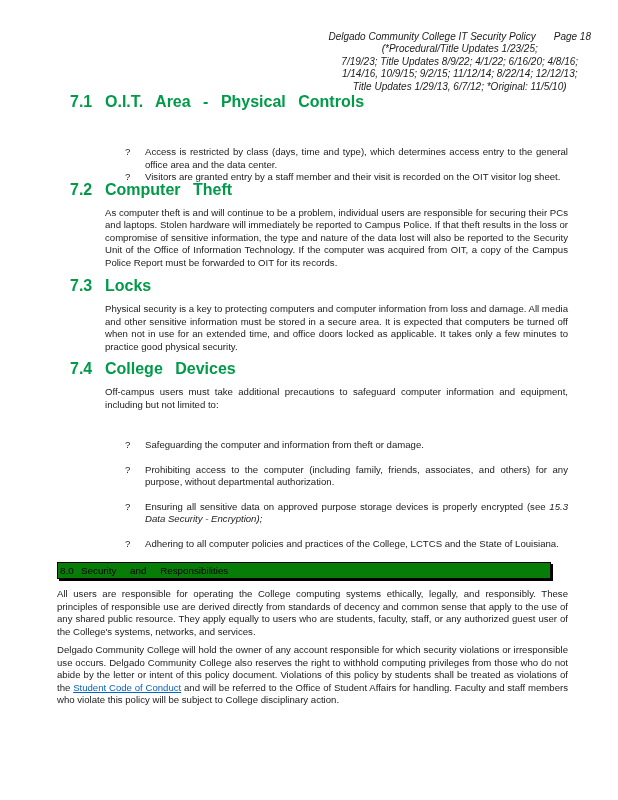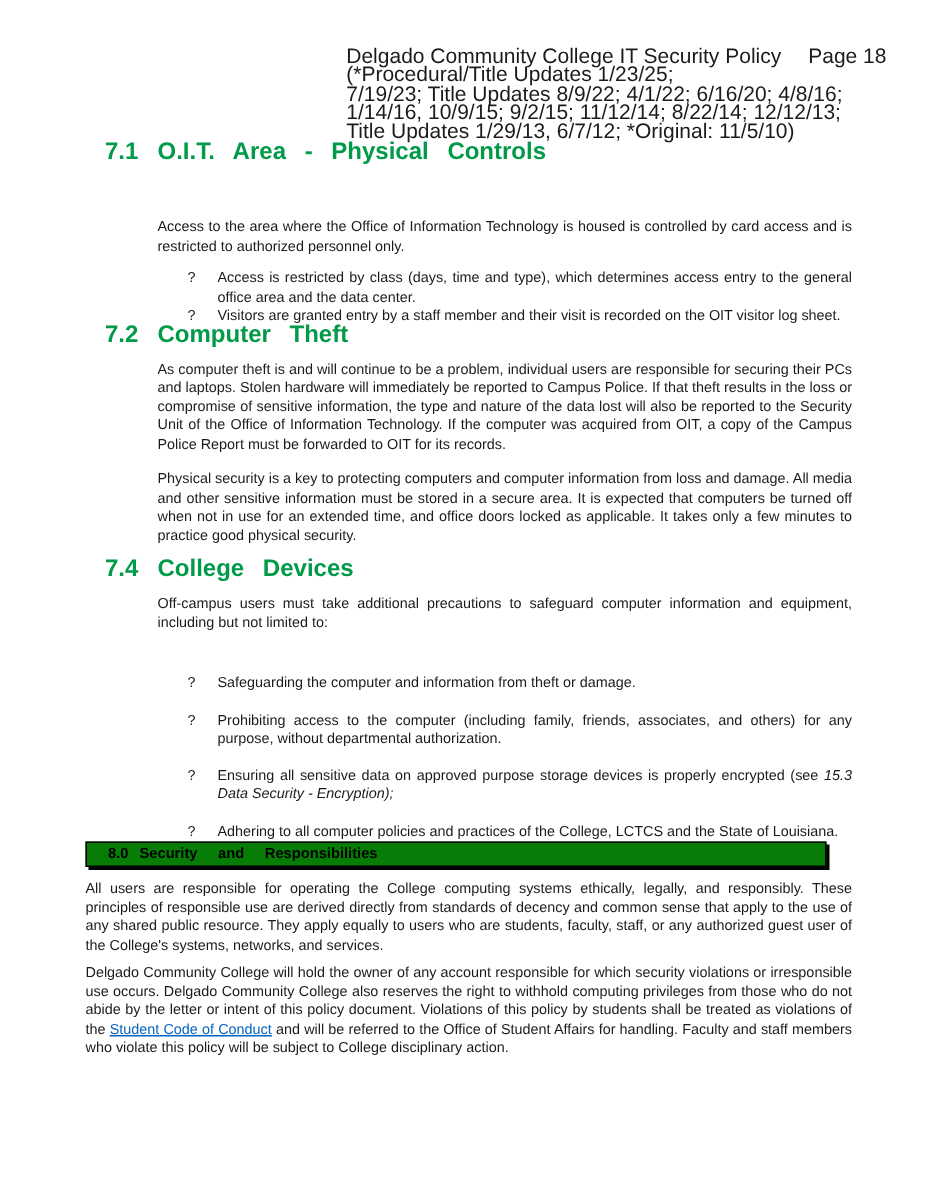--- a/index.html
+++ b/index.html
@@ -9,22 +9,23 @@
     background:#ffffff;
     font-family:"Liberation Sans", sans-serif;
     font-size:9.6px;
     color:#1b1b1b;
     overflow:hidden;
     box-sizing:border-box;
   }
   
   .hdr{
     position:absolute;top:31px;right:27px;
-    text-align:left;
-    font-size:14px;
+    text-align:center;
+    font-style:italic;
+    font-size:10px;
     line-height:12.4px;
     color:#1b1b1b;
     white-space:nowrap;
   }
   .hdr .pgnum{margin-left:18px;}
   
   .content{
     position:absolute;top:96px;left:57px;width:511px;
     line-height:12.5px;
   }
@@ -62,26 +63,27 @@
   .mb-blt{margin-bottom:28px;}
   
   .bar{
     width:494px;
     height:17px;
     box-sizing:border-box;
     background:#077d07;
     border:1px solid #000;
     box-shadow:2px 2px 0 #000;
     color:#000;
-    font-weight:bold;
+    font-weight:normal;
     font-size:9.8px;
     line-height:15px;
     display:flex;
-    padding-left:14px;
+    padding-left:2px;
     margin-bottom:9px;
+    margin-top:12px;
   }
   .bar .num{width:21px;flex:none;}
   .bar .ttl{word-spacing:11px;}
   .full-par{
     width:511px;
     text-align:justify;
   }
   .link{
     color:#0563c1;
     text-decoration:underline;
@@ -103,38 +105,41 @@
     <div>1/14/16, 10/9/15; 9/2/15; 11/12/14; 8/22/14; 12/12/13;</div>
     <div>Title Updates 1/29/13, 6/7/12; *Original: 11/5/10)</div>
   </div>
 
   <div class="content">
 
     <div class="sec-head green mb-big">
       <span class="num">7.1</span>
       <span class="ttl">O.I.T. Area - Physical Controls</span>
     </div>
-    <p class="sec-body mb-par" style="margin-top:0;">Access to the area where the Office of Information Technology is housed is controlled by card access and is restricted to authorized personnel only.</p>
     <ul class="bullets tight mb-sec">
       <li>
         <span class="mk">?</span>
         <span class="bt">Access is restricted by class (days, time and type), which determines access entry to the general office area and the data center.</span>
       </li>
       <li>
         <span class="mk">?</span>
         <span class="bt">Visitors are granted entry by a staff member and their visit is recorded on the OIT visitor log sheet.</span>
       </li>
     </ul>
 
     <div class="sec-head green mb-sec">
       <span class="num">7.2</span>
       <span class="ttl">Computer Theft</span>
     </div>
     <p class="sec-body mb-sec" style="margin-top:0;">As computer theft is and will continue to be a problem, individual users are responsible for securing their PCs and laptops. Stolen hardware will immediately be reported to Campus Police. If that theft results in the loss or compromise of sensitive information, the type and nature of the data lost will also be reported to the Security Unit of the Office of Information Technology. If the computer was acquired from OIT, a copy of the Campus Police Report must be forwarded to OIT for its records.</p>
 
+    <div class="sec-head green mb-sec">
+      <span class="num">7.3</span>
+      <span class="ttl">Locks</span>
+    </div>
     <p class="sec-body mb-sec" style="margin-top:0;margin-bottom:10px;">Physical security is a key to protecting computers and computer information from loss and damage. All media and other sensitive information must be stored in a secure area. It is expected that computers be turned off when not in use for an extended time, and office doors locked as applicable. It takes only a few minutes to practice good physical security.</p>
 
     <div class="sec-head green mb-sec">
       <span class="num">7.4</span>
       <span class="ttl">College Devices</span>
     </div>
     <p class="sec-body mb-blt" style="margin-top:0;">Off-campus users must take additional precautions to safeguard computer information and equipment, including but not limited to:</p>
     <ul class="bullets spaced mb-blt">
       <li>
         <span class="mk">?</span>

